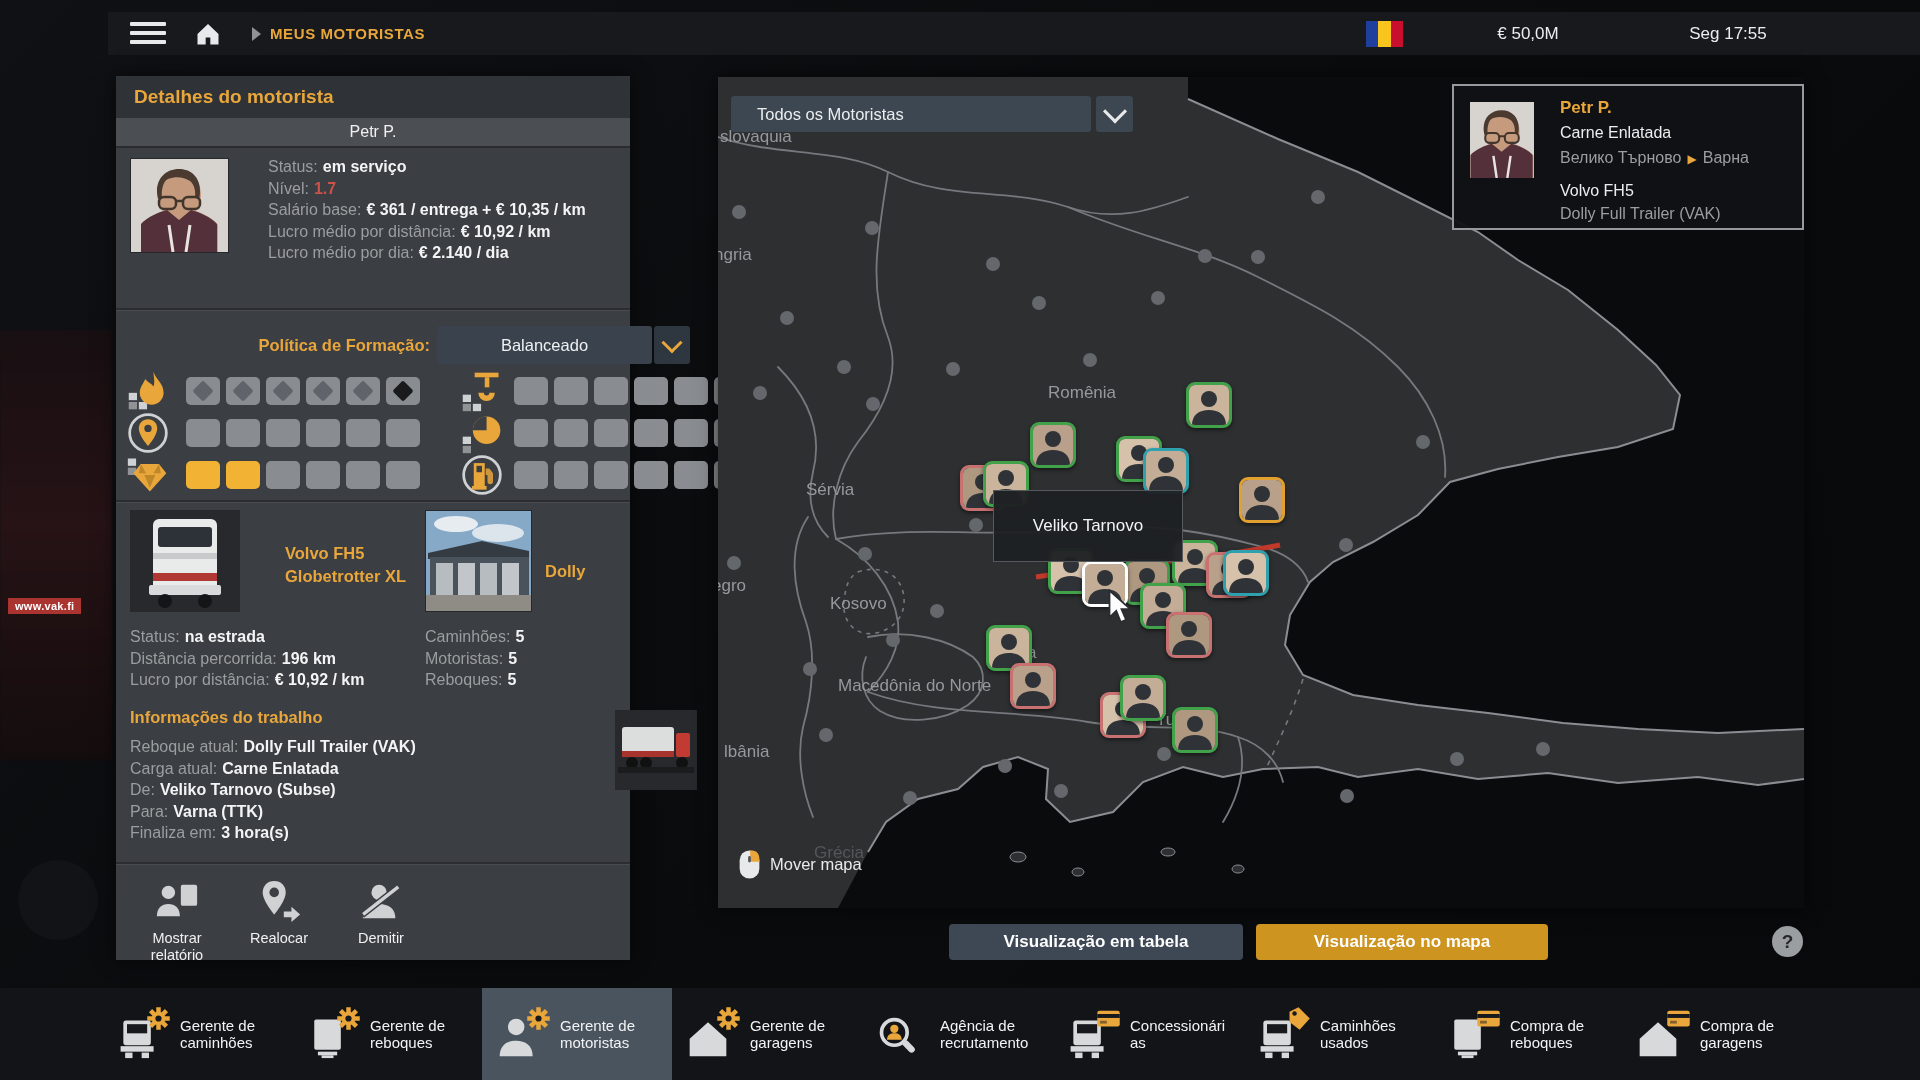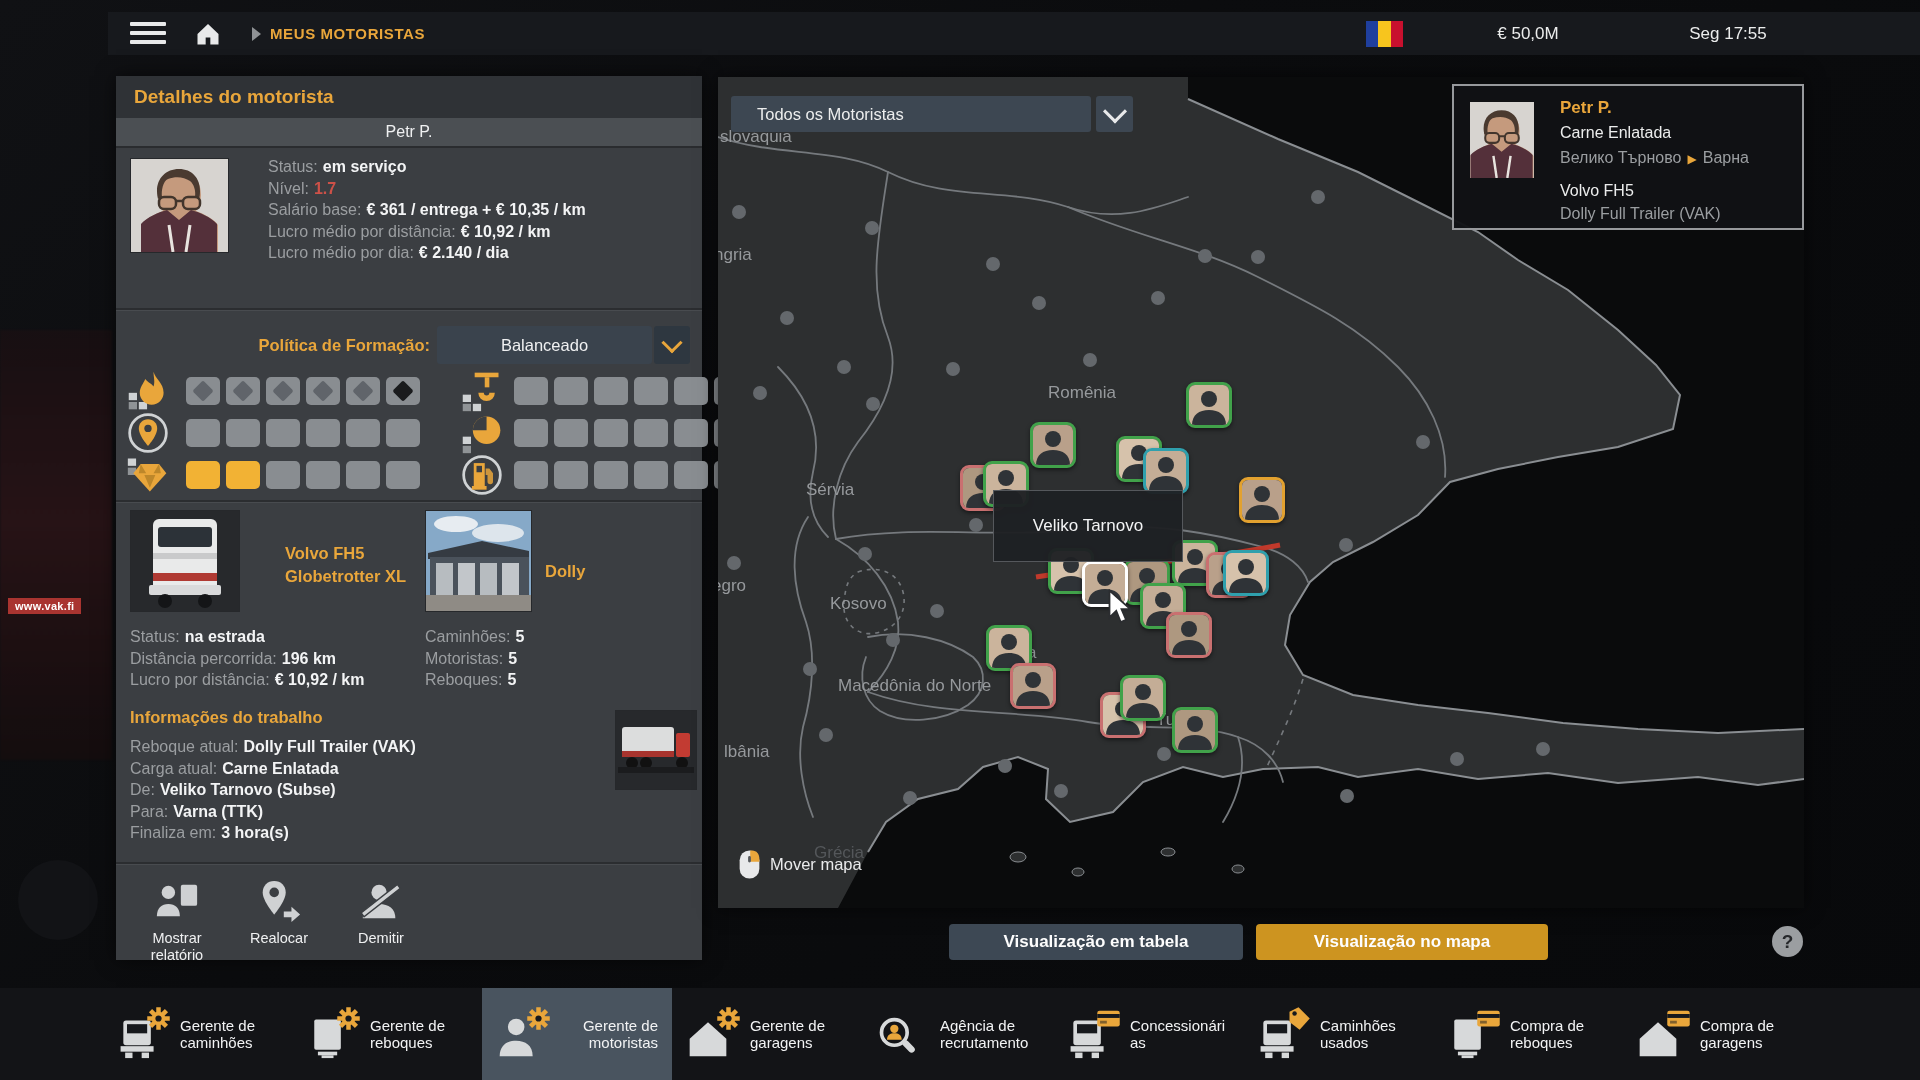--- a/index.html
+++ b/index.html
@@ -19,21 +19,21 @@
   .home-btn{position:absolute;left:86px;top:8px;width:28px;height:28px;color:#e8e9ea;}
   .crumb-chev{position:absolute;left:144px;top:15px;width:0;height:0;
     border-left:9px solid #8f9295;border-top:7px solid transparent;border-bottom:7px solid transparent;}
   .crumb{position:absolute;left:162px;top:0;line-height:43px;font-size:15px;font-weight:bold;
     letter-spacing:.6px;color:#e9a63b;}
   .flag{position:absolute;left:1258px;top:9px;width:37px;height:26px;display:flex;}
   .flag div{flex:1;}
   .money{position:absolute;left:1360px;top:0;width:120px;line-height:43px;font-size:17px;text-align:center;}
   .clock-time{position:absolute;left:1570px;top:0;width:100px;line-height:43px;font-size:17px;text-align:center;}
   
-  .panel{position:absolute;left:116px;top:76px;width:586px;height:884px;background:#3b3e42;
+  .panel{position:absolute;left:116px;top:76px;width:514px;height:884px;background:#3b3e42;
     box-shadow:0 0 18px rgba(0,0,0,.6);}
   .panel-header{position:absolute;left:0;top:0;right:0;height:42px;background:#2f3236;
     border-bottom:1px solid #26282b;}
   .panel-header .t{margin-left:18px;line-height:42px;font-size:19px;font-weight:bold;color:#e9a63b;}
   .name-strip{position:absolute;left:0;top:42px;right:0;height:28px;background:#4b4f53;
     border-bottom:2px solid #2a2c2f;text-align:center;line-height:28px;font-size:16px;color:#eff0f1;}
   .photo{position:absolute;left:14px;top:82px;width:97px;height:93px;border:1px solid #26282b;}
   .stats{position:absolute;left:152px;top:80px;right:10px;}
   .stat{font-size:16px;line-height:21.5px;color:#9b9ea1;white-space:nowrap;}
   .stat .val{color:#f3f4f5;font-weight:bold;margin-left:5px;}
@@ -103,21 +103,21 @@
   .btn{position:absolute;height:36px;border-radius:4px;text-align:center;line-height:36px;
     font-size:17px;font-weight:bold;color:#fdfdfd;cursor:pointer;}
   .btn-table{left:949px;top:924px;width:294px;background:#3d4854;}
   .btn-map{left:1256px;top:924px;width:292px;background:#cd9420;}
   .btn-help{position:absolute;left:1772px;top:926px;width:31px;height:31px;border-radius:50%;
     background:#9b9ea1;color:#26282b;font-weight:bold;font-size:19px;text-align:center;line-height:31px;cursor:pointer;}
   
   .nav{position:absolute;left:0;top:988px;width:1920px;height:92px;background:#131417;
     display:flex;padding-left:102px;box-sizing:border-box;}
   .nav-item{display:flex;align-items:center;gap:10px;padding:0 14px;height:92px;cursor:pointer;}
-  .nav-item.active{background:#49545f;text-align:right;}
+  .nav-item.active{background:#49545f;}
   .nav-ic{position:relative;width:54px;height:54px;flex:0 0 54px;}
   .nav-ic .base{position:absolute;left:0;bottom:2px;width:44px;height:44px;color:#d7d9da;}
   .nav-ic .accent{position:absolute;right:-2px;top:-2px;width:27px;height:27px;color:#e9a63b;}
   .nav-label{width:98px;font-size:15px;line-height:17px;color:#f2f3f4;word-wrap:break-word;}
 </style>
 </head>
 <body>
 
 <svg width="0" height="0" style="position:absolute">
   <defs>

